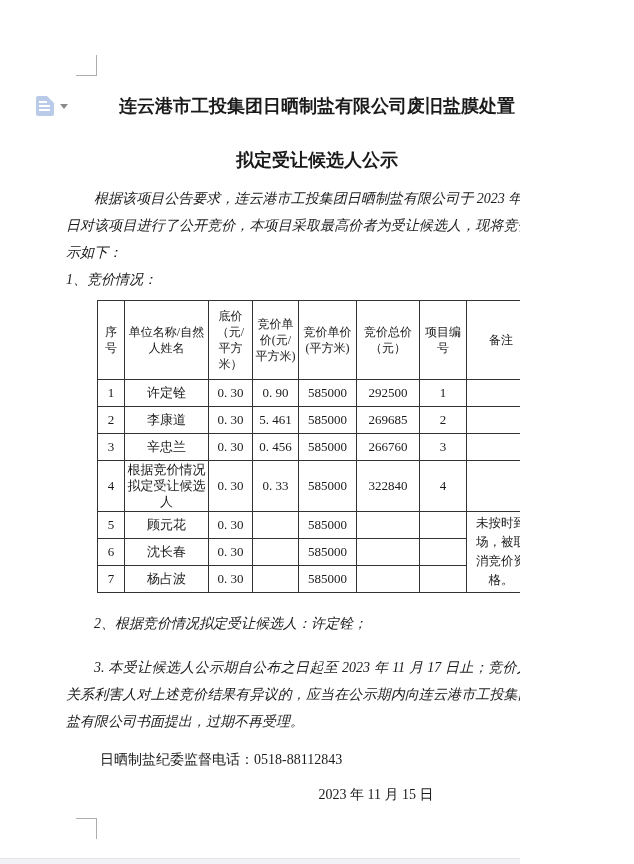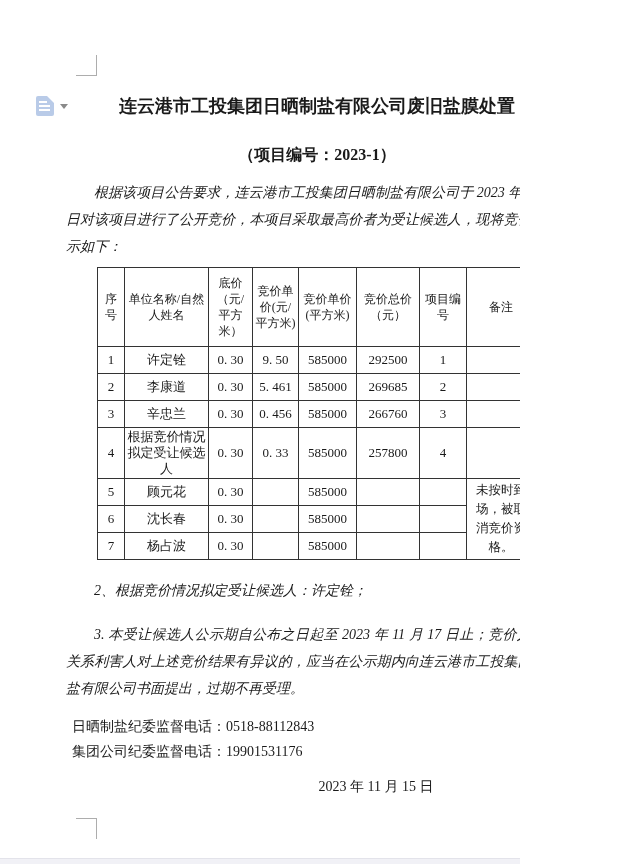--- a/index.html
+++ b/index.html
@@ -48,21 +48,21 @@
   table.bid th { font-weight:normal; font-size:12px; line-height:16px; }
   table.bid td { font-size:13px; line-height:16px; }
   table.bid thead tr { height:79px; }
   table.bid tbody tr { height:27px; }
   table.bid tbody tr:nth-child(4) { height:39px; }
   table.bid td.remark { text-align:center; padding:0 5px; font-size:12.5px; line-height:19px; }
 
   .item2 { margin-top:17px; text-indent:2em; }
   .item3 { margin-top:17px; text-indent:2em; }
 
-  .phones { margin:12px 60px 0 72px; font-size:14px; line-height:25px; }
+  .phones { margin:12px 60px 0 100px; font-size:14px; line-height:25px; }
   .sig-block { margin:10px 0 0 226px; width:300px; text-align:center; font-size:14px; line-height:26px; }
 
   .bottom-strip { position:absolute; left:0; bottom:0; width:634px; height:5px;
     background:#f1f1f6; border-top:1px solid #e3e3ea; }
 </style>
 </head>
 <body>
 
 <div class="page">
 
@@ -76,23 +76,24 @@
       <span class="fold"></span>
         <span class="l1"></span>
         <span class="l2"></span>
         <span class="l3"></span>
     </span>
     <span class="paste-arrow"></span>
   </div>
 
   <div class="content">
     <div class="title1">连云港市工投集团日晒制盐有限公司废旧盐膜处置</div>
-    <div class="project">（项目编号：2023-1）</div>
+    <div class="title2">拟定受让候选人公示</div>
 
     <p class="body-text intro">根据该项目公告要求，连云港市工投集团日晒制盐有限公司于 2023 年 11 月 15 日对该项目进行了公开竞价，本项目采取最高价者为受让候选人，现将竞价结果公示如下：</p>
+    <p class="body-text section1">1、竞价情况：</p>
 
     <table class="bid">
       <colgroup>
           <col style="width: 27px;">
           <col style="width: 84px;">
           <col style="width: 44px;">
           <col style="width: 46px;">
           <col style="width: 58px;">
           <col style="width: 63px;">
           <col style="width: 47px;">
@@ -108,21 +109,21 @@
             <th>竞价总价（元）</th>
             <th>项目编号</th>
             <th>备注</th>
           </tr>
       </thead>
       <tbody>
           <tr>
             <td>1</td>
             <td>许定铨</td>
             <td>0. 30</td>
-            <td>9. 50</td>
+            <td>0. 90</td>
             <td>585000</td>
             <td>292500</td>
             <td>1</td>
             <td></td>
           </tr>
           <tr>
             <td>2</td>
             <td>李康道</td>
             <td>0. 30</td>
             <td>5. 461</td>
@@ -140,21 +141,21 @@
             <td>266760</td>
             <td>3</td>
             <td></td>
           </tr>
           <tr>
             <td>4</td>
             <td>根据竞价情况拟定受让候选人</td>
             <td>0. 30</td>
             <td>0. 33</td>
             <td>585000</td>
-            <td>257800</td>
+            <td>322840</td>
             <td>4</td>
             <td></td>
           </tr>
           <tr>
             <td>5</td>
             <td>顾元花</td>
             <td>0. 30</td>
             <td></td>
             <td>585000</td>
             <td></td>
@@ -180,21 +181,20 @@
             <td></td>
           </tr>
         </tbody>
     </table>
 
     <p class="body-text item2">2、根据竞价情况拟定受让候选人：许定铨；</p>
     <p class="body-text item3">3. 本受让候选人公示期自公布之日起至 2023 年 11 月 17 日止；竞价人或其他关系利害人对上述竞价结果有异议的，应当在公示期内向连云港市工投集团日晒制盐有限公司书面提出，过期不再受理。</p>
 
     <div class="phones">
       <div>日晒制盐纪委监督电话：0518-88112843</div>
-      <div>集团公司纪委监督电话：19901531176</div>
     </div>
 
     <div class="sig-block">
       <div>2023 年 11 月 15 日</div>
     </div>
   </div>
 
   <div class="bottom-strip"></div>
 </div>
 

